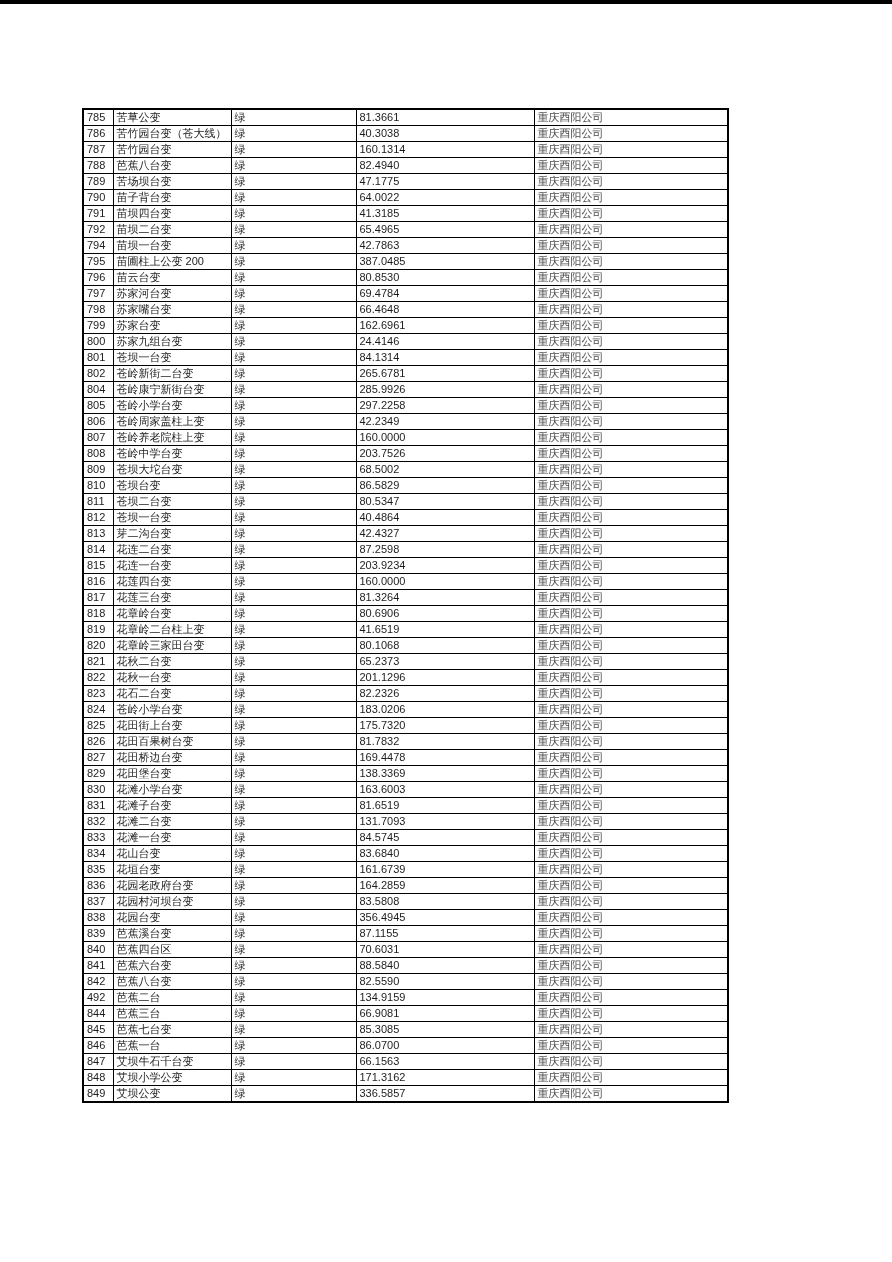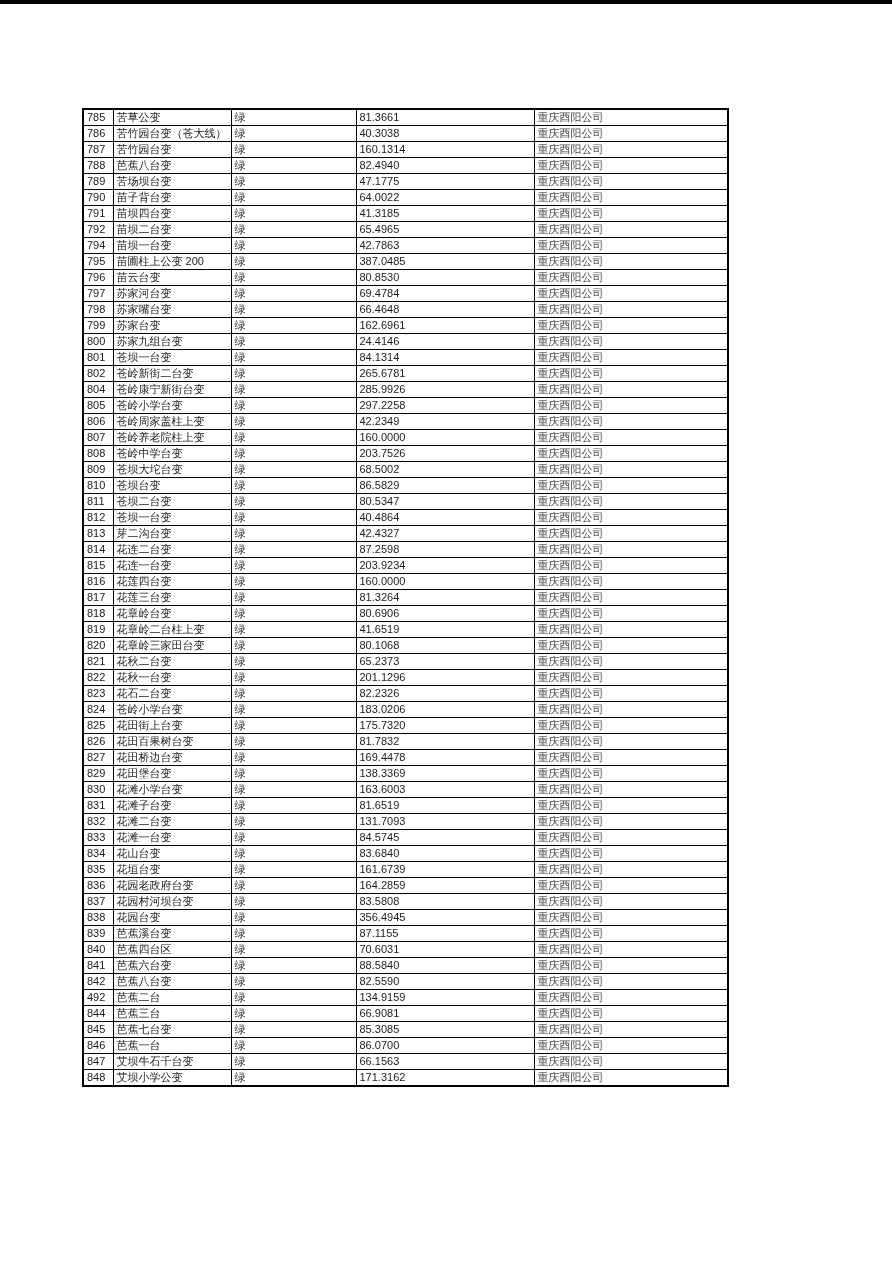--- a/index.html
+++ b/index.html
@@ -489,15 +489,22 @@
           <td class="col-value">66.1563</td>
           <td class="col-company">重庆酉阳公司</td>
         </tr>
         <tr>
           <td class="col-num">848</td>
           <td class="col-name">艾坝小学公变</td>
           <td class="col-status">绿</td>
           <td class="col-value">171.3162</td>
           <td class="col-company">重庆酉阳公司</td>
         </tr>
+        <tr>
+          <td class="col-num">849</td>
+          <td class="col-name">艾坝公变</td>
+          <td class="col-status">绿</td>
+          <td class="col-value">336.5857</td>
+          <td class="col-company">重庆酉阳公司</td>
+        </tr>
       </tbody>
   </table>
 </div>
 
 </body></html>

